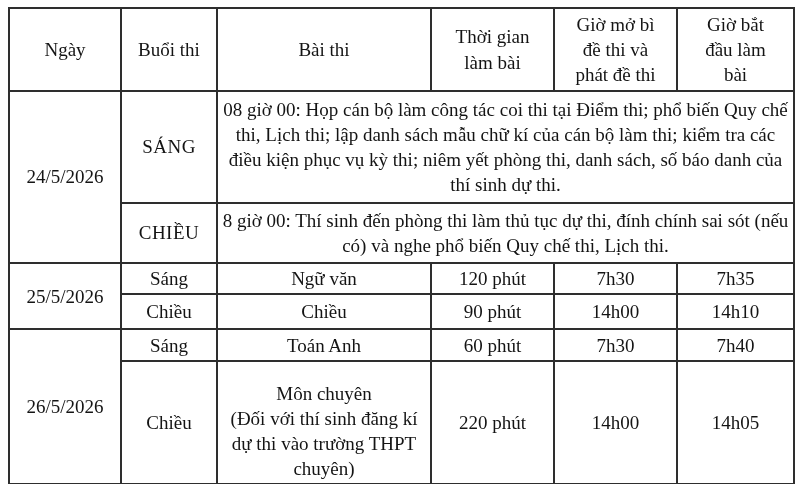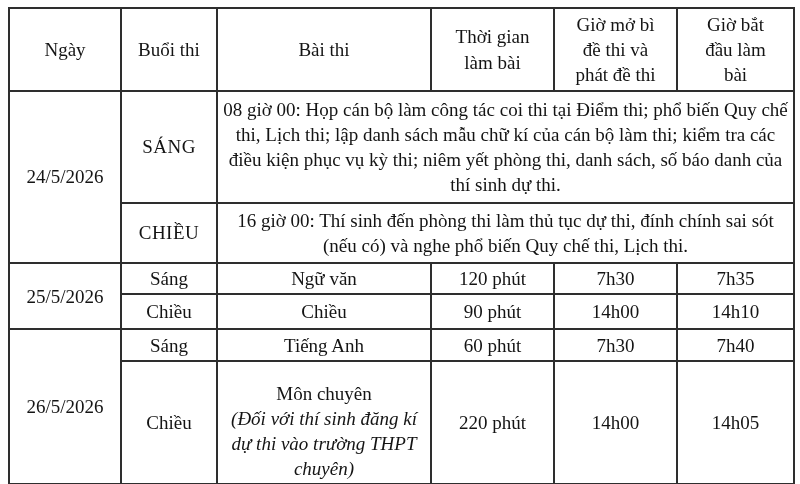--- a/index.html
+++ b/index.html
@@ -52,21 +52,21 @@
     line-height: 1.25;
   }
   td.note {
     text-align: justify;
     padding: 3px 9px 3px 9px;
     line-height: 1.33;
     font-size: 19px;
   }
   td.session-caps { letter-spacing: 0.5px; }
   .exam-main { display: block; margin-top: 17px; }
-  .exam-sub  { display: block; font-style: italic; }
+  .exam-sub  { display: block; }
 </style>
 </head>
 <body>
 
 <div class="sheet">
   <table class="sched">
     <colgroup>
       <col class="c1">
         <col class="c2">
         <col class="c3">
@@ -91,21 +91,21 @@
     </tr>
 
     <tr class="r-24m">
       <td rowspan="2">24/5/2026</td>
       <td class="session-caps">SÁNG</td>
       <td colspan="4" class="note">08 giờ 00: Họp cán bộ làm công tác coi thi tại Điểm thi; phổ biến Quy chế thi, Lịch thi; lập danh sách mẫu chữ kí của cán bộ làm thi; kiểm tra các điều kiện phục vụ kỳ thi; niêm yết phòng thi, danh sách, số báo danh của thí sinh dự thi.</td>
     </tr>
 
     <tr class="r-24a">
       <td class="session-caps">CHIỀU</td>
-      <td colspan="4" class="note">16 giờ 00: Thí sinh đến phòng thi làm thủ tục dự thi, đính chính sai sót (nếu có) và nghe phổ biến Quy chế thi, Lịch thi.</td>
+      <td colspan="4" class="note">8 giờ 00: Thí sinh đến phòng thi làm thủ tục dự thi, đính chính sai sót (nếu có) và nghe phổ biến Quy chế thi, Lịch thi.</td>
     </tr>
 
     <tr class="r-25m">
       <td rowspan="2">25/5/2026</td>
       <td>Sáng</td>
       <td>Ngữ văn</td>
       <td>120 phút</td>
       <td>7h30</td>
       <td>7h35</td>
     </tr>
@@ -114,21 +114,21 @@
       <td>Chiều</td>
       <td>Chiều</td>
       <td>90 phút</td>
       <td>14h00</td>
       <td>14h10</td>
     </tr>
 
     <tr class="r-26m">
       <td rowspan="2">26/5/2026</td>
       <td>Sáng</td>
-      <td>Tiếng Anh</td>
+      <td>Toán Anh</td>
       <td>60 phút</td>
       <td>7h30</td>
       <td>7h40</td>
     </tr>
 
     <tr class="r-26a">
       <td>Chiều</td>
       <td>
         <span class="exam-main">Môn chuyên</span>
         <span class="exam-sub">(Đối với thí sinh đăng kí dự thi vào trường THPT chuyên)</span>

